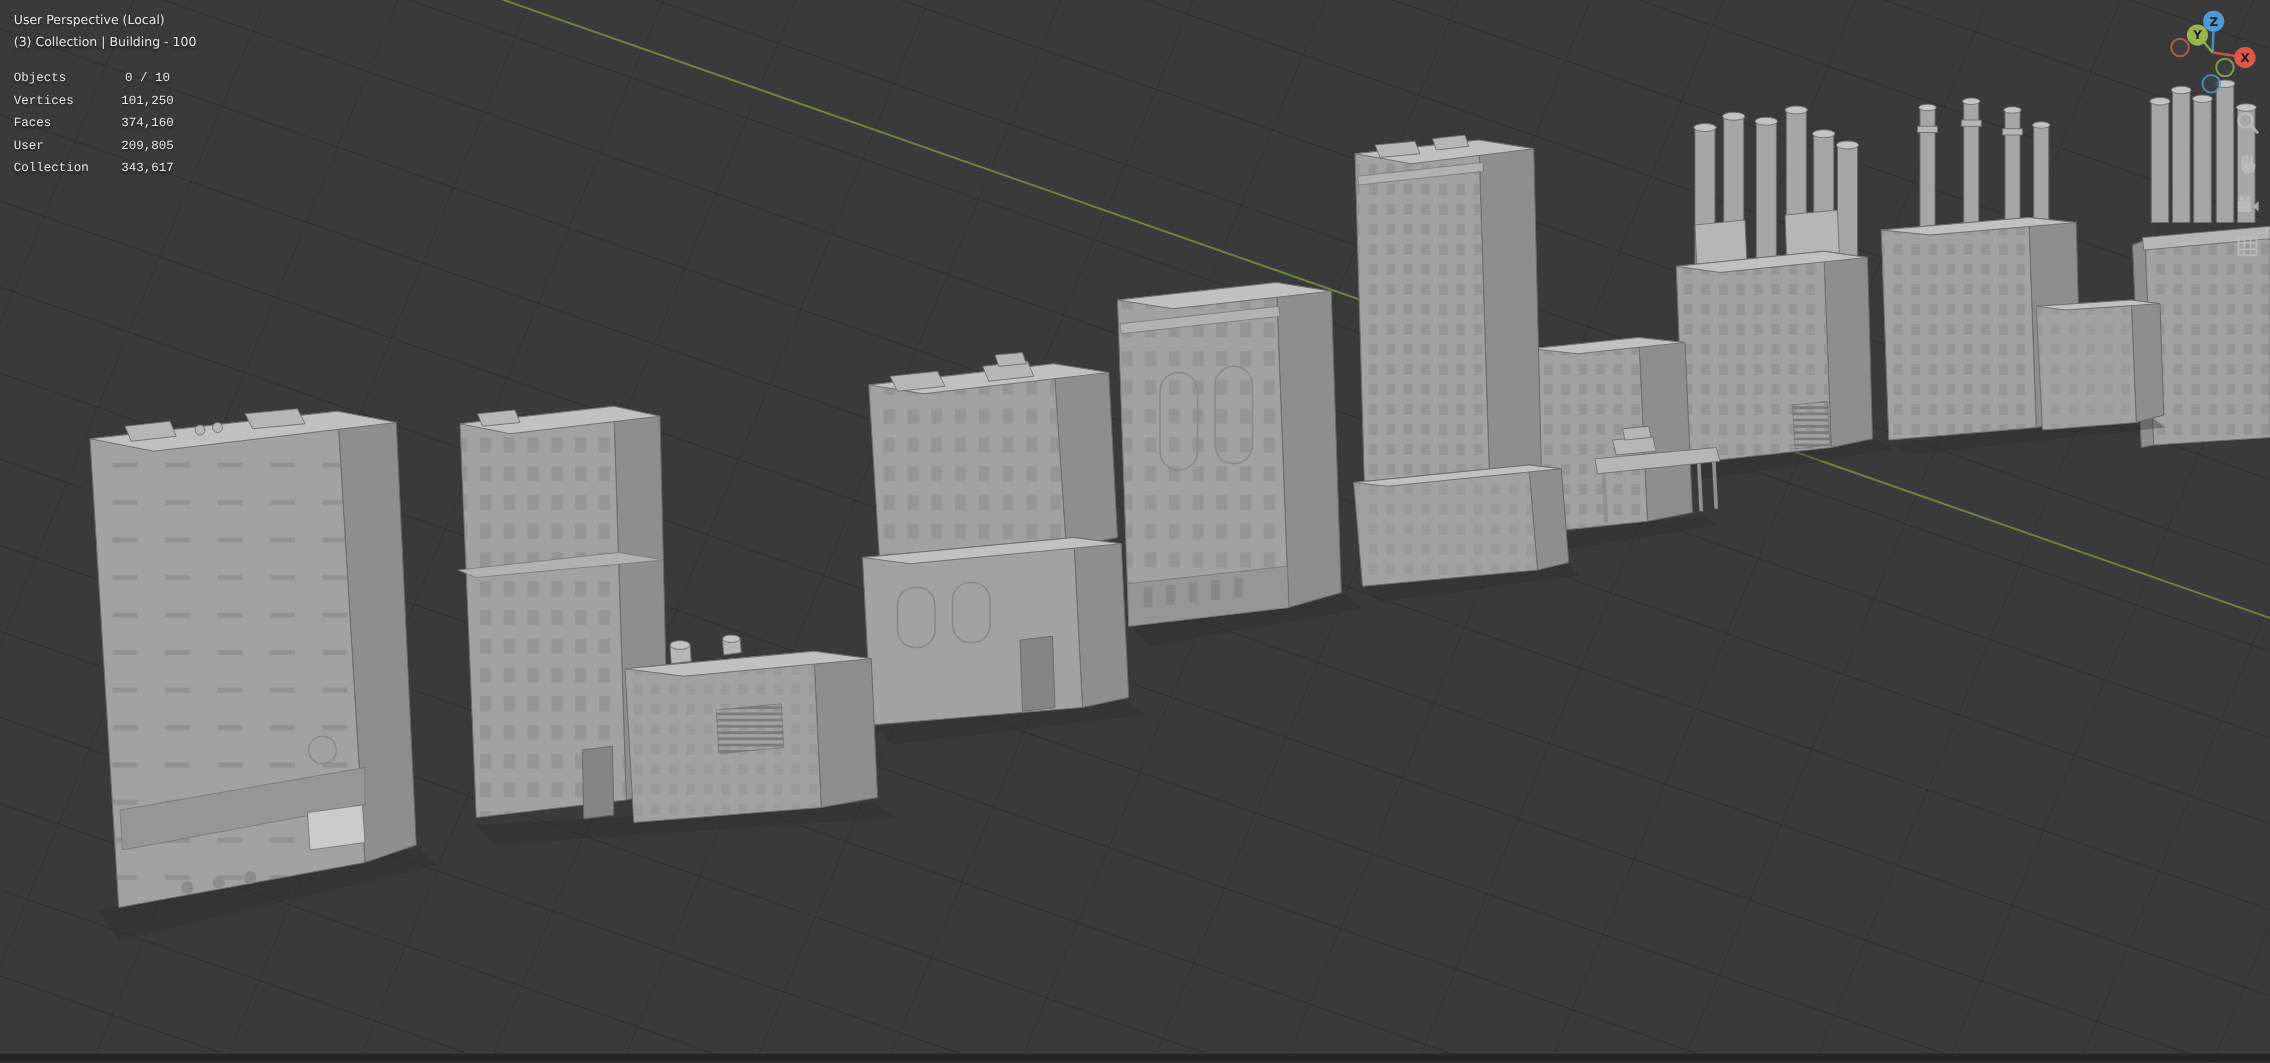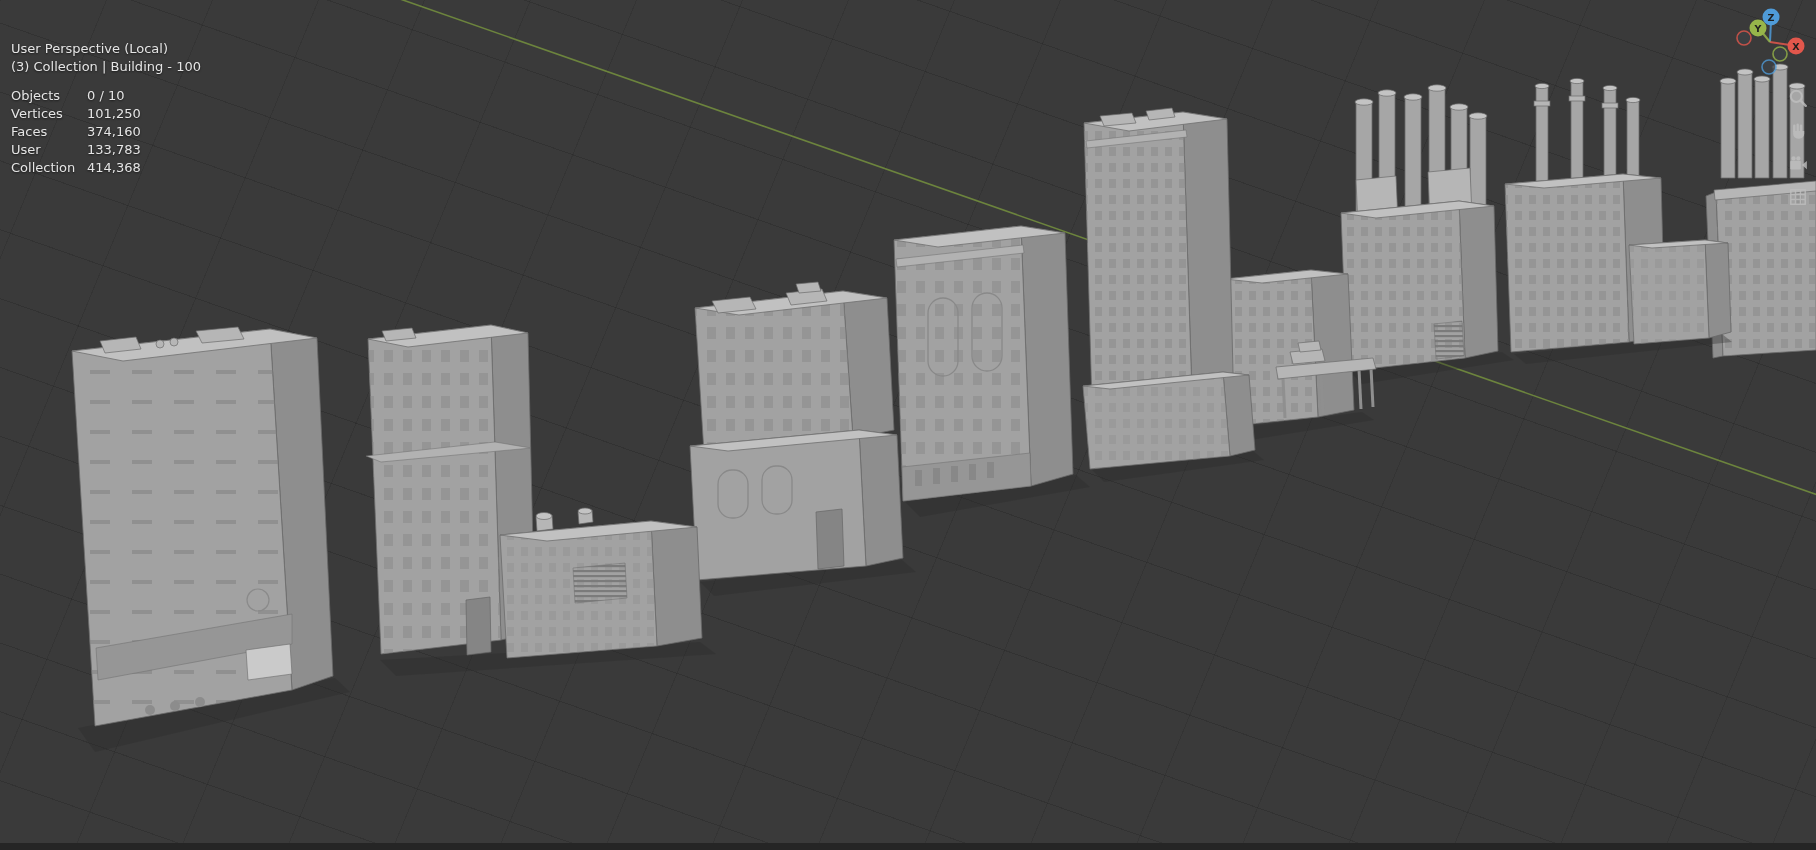--- a/index.html
+++ b/index.html
@@ -26,26 +26,26 @@
   .arch{fill:none;stroke:#898989;stroke-width:1.3;}
   .w{opacity:.55;stroke:none;}
   .w2{opacity:.35;stroke:none;}
   .sh{fill:#2b2b2b;opacity:.35;stroke:none;}
   .chim{fill:#a6a6a6;stroke:#6a6a6a;stroke-width:.8;}
   .cap{fill:#c3c3c3;stroke:#6a6a6a;stroke-width:.7;}
   .leg{stroke:#8f8f8f;stroke-width:3;}
   
   .overlay{
     position:absolute;top:8px;left:11px;color:#e5e5e5;
-    font-size:13px;line-height:18px;text-shadow:0 1px 2px rgba(0,0,0,.55);margin-top:32px;
+    font-size:10px;line-height:18px;text-shadow:0 1px 2px rgba(0,0,0,.55);
   }
-  .stats{margin-top:11px;}
+  .stats{margin-top:11px;font-family:Liberation Mono, monospace;}
   .stat-row{display:flex;}
   .stat-label{width:76px;}
-  .stat-value{width:62px;text-align:left;}
+  .stat-value{width:62px;text-align:center;}
   
   .gizmo{position:absolute;top:4px;right:8px;width:76px;height:76px;}
   .gizmo text{font-family:"DejaVu Sans",sans-serif;font-size:9.5px;font-weight:bold;fill:#1e1e1e;text-anchor:middle;}
   
   .side-toolbar{position:absolute;top:88px;right:8px;display:flex;flex-direction:column;gap:13px;opacity:.8;}
   .vt-btn{width:20px;height:20px;cursor:pointer;}
   .bottom-strip{position:absolute;left:0;bottom:0;width:100%;height:7px;background:#252525;}
 </style>
 </head>
 <body>
@@ -247,25 +247,25 @@
     <div class="stat-row">
       <span class="stat-label">Vertices</span>
       <span class="stat-value">101,250</span>
     </div>
     <div class="stat-row">
       <span class="stat-label">Faces</span>
       <span class="stat-value">374,160</span>
     </div>
     <div class="stat-row">
       <span class="stat-label">User</span>
-      <span class="stat-value">133,783</span>
+      <span class="stat-value">209,805</span>
     </div>
     <div class="stat-row">
       <span class="stat-label">Collection</span>
-      <span class="stat-value">414,368</span>
+      <span class="stat-value">343,617</span>
     </div>
   </div>
 </div>
 
 <div class="gizmo">
   <svg width="76" height="76" viewBox="0 0 76 76">
     <line x1="38" y1="38" x2="39" y2="17" stroke="#4f9bd8" stroke-width="2" opacity=".85"></line>
     <line x1="38" y1="38" x2="58" y2="41" stroke="#e2574c" stroke-width="2" opacity=".85"></line>
     <line x1="38" y1="38" x2="29" y2="27" stroke="#97b54a" stroke-width="2" opacity=".85"></line>
     <circle cx="12" cy="34" r="7" fill="#3d4145" stroke="#e2574c" stroke-width="1.6" opacity=".8"></circle>

